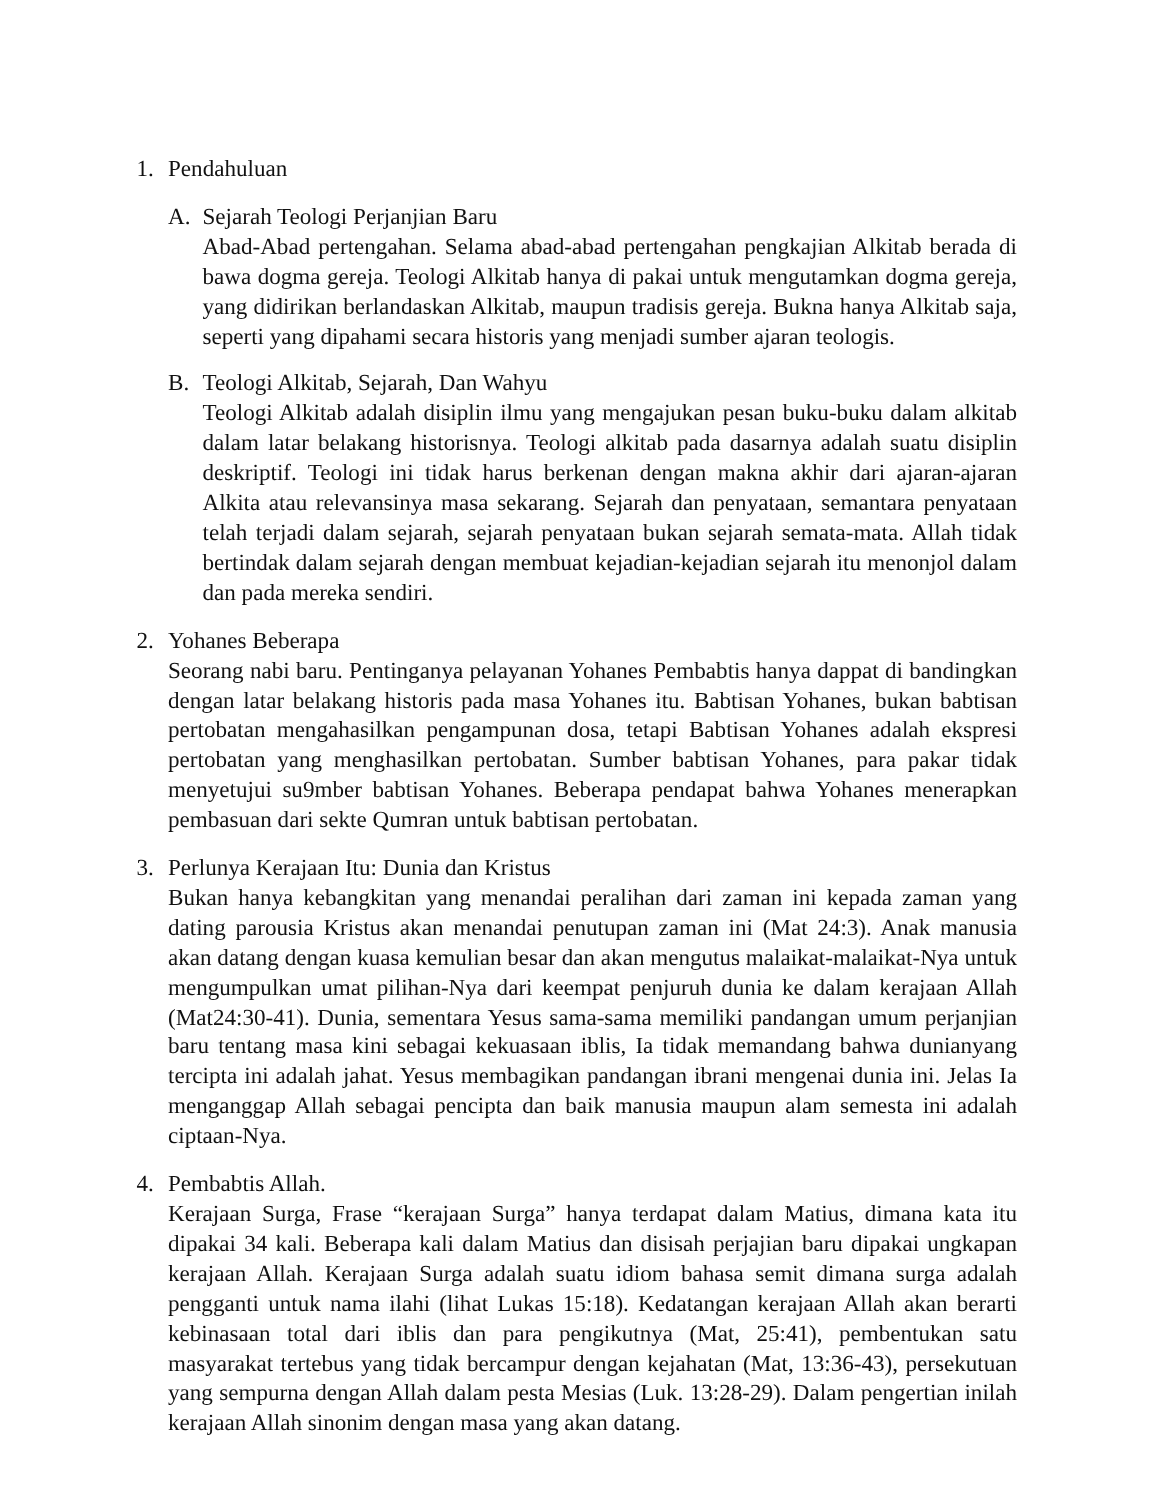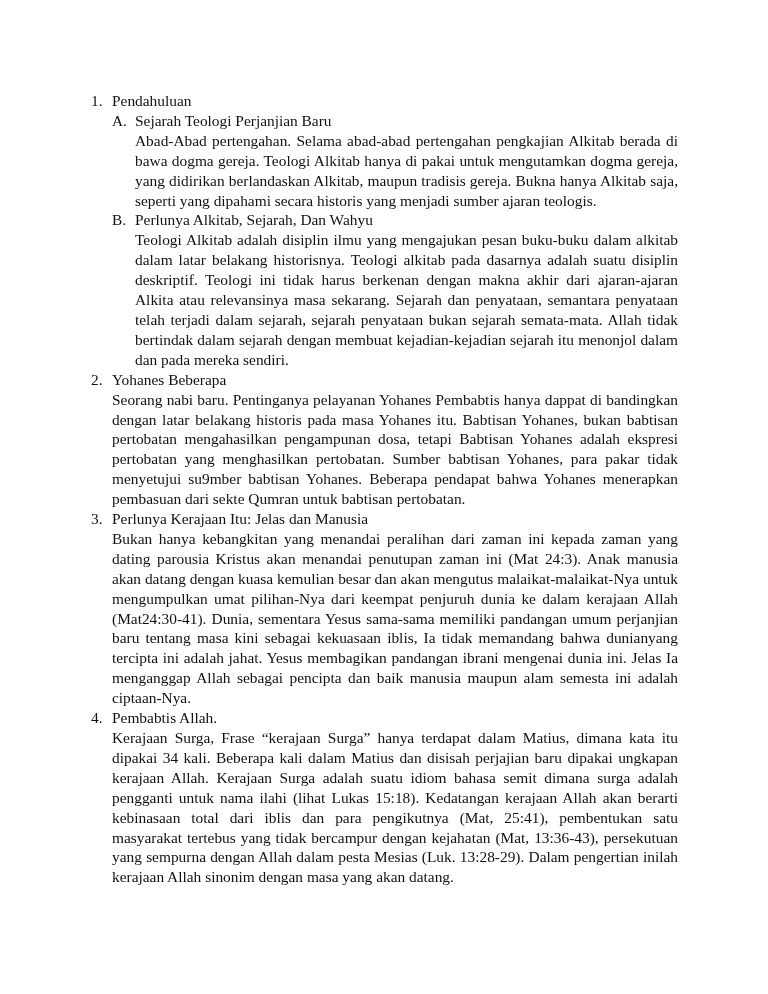--- a/index.html
+++ b/index.html
@@ -12,21 +12,21 @@
     font-family: "Liberation Serif", "DejaVu Serif", serif;
     font-size: 15.4px;
     line-height: 19.9px;
   }
   .content {
     position: absolute;
     left: 91px; top: 91px; width: 587px;
   }
   .item { position: relative; padding-left: 21px; }
   .num { position: absolute; left: 0; top: 0; }
-  .head { display: block; }
+  .head { display: block; margin-top: 12px; }
   .para { text-align: justify; display: block; font-family: Liberation Serif, serif; }
   .sub { position: relative; padding-left: 23px; }
   .sub .num { left: 0; }
 </style>
 </head>
 <body>
 
 <div class="page">
   <div class="content">
 
@@ -35,34 +35,34 @@
       <span class="head">Pendahuluan</span>
 
       <div class="sub">
         <span class="num">A.</span>
         <span class="head">Sejarah Teologi Perjanjian Baru</span>
         <span class="para">Abad-Abad pertengahan. Selama abad-abad pertengahan pengkajian Alkitab berada di bawa dogma gereja. Teologi Alkitab hanya di pakai untuk mengutamkan dogma gereja, yang didirikan berlandaskan Alkitab, maupun tradisis gereja. Bukna hanya Alkitab saja, seperti yang dipahami secara historis yang menjadi sumber ajaran teologis.</span>
       </div>
 
       <div class="sub">
         <span class="num">B.</span>
-        <span class="head">Perlunya Alkitab, Sejarah, Dan Wahyu</span>
+        <span class="head">Teologi Alkitab, Sejarah, Dan Wahyu</span>
         <span class="para">Teologi Alkitab adalah disiplin ilmu yang mengajukan pesan buku-buku dalam alkitab dalam latar belakang historisnya. Teologi alkitab pada dasarnya adalah suatu disiplin deskriptif. Teologi ini tidak harus berkenan dengan makna akhir dari ajaran-ajaran Alkita atau relevansinya masa sekarang. Sejarah dan penyataan, semantara penyataan telah terjadi dalam sejarah, sejarah penyataan bukan sejarah semata-mata. Allah tidak bertindak dalam sejarah dengan membuat kejadian-kejadian sejarah itu menonjol dalam dan pada mereka sendiri.</span>
       </div>
     </div>
 
     <div class="item">
       <span class="num">2.</span>
       <span class="head">Yohanes Beberapa</span>
       <span class="para">Seorang nabi baru. Pentinganya pelayanan Yohanes Pembabtis hanya dappat di bandingkan dengan latar belakang historis pada masa Yohanes itu. Babtisan Yohanes, bukan babtisan pertobatan mengahasilkan pengampunan dosa, tetapi Babtisan Yohanes adalah ekspresi pertobatan yang menghasilkan pertobatan. Sumber babtisan Yohanes, para pakar tidak menyetujui su9mber babtisan Yohanes. Beberapa pendapat bahwa Yohanes menerapkan pembasuan dari sekte Qumran untuk babtisan pertobatan.</span>
     </div>
 
     <div class="item">
       <span class="num">3.</span>
-      <span class="head">Perlunya Kerajaan Itu: Jelas dan Manusia</span>
+      <span class="head">Perlunya Kerajaan Itu: Dunia dan Kristus</span>
       <span class="para">Bukan hanya kebangkitan yang menandai peralihan dari zaman ini kepada zaman yang dating parousia Kristus akan menandai penutupan zaman ini (Mat 24:3). Anak manusia akan datang dengan kuasa kemulian besar dan akan mengutus malaikat-malaikat-Nya untuk mengumpulkan umat pilihan-Nya dari keempat penjuruh dunia ke dalam kerajaan Allah (Mat24:30-41). Dunia, sementara Yesus sama-sama memiliki pandangan umum perjanjian baru tentang masa kini sebagai kekuasaan iblis, Ia tidak memandang bahwa dunianyang tercipta ini adalah jahat. Yesus membagikan pandangan ibrani mengenai dunia ini. Jelas Ia menganggap Allah sebagai pencipta dan baik manusia maupun alam semesta ini adalah ciptaan-Nya.</span>
     </div>
 
     <div class="item">
       <span class="num">4.</span>
       <span class="head">Pembabtis Allah.</span>
       <span class="para">Kerajaan Surga, Frase “kerajaan Surga” hanya terdapat dalam Matius, dimana kata itu dipakai 34 kali. Beberapa kali dalam Matius dan disisah perjajian baru dipakai ungkapan kerajaan Allah. Kerajaan Surga adalah suatu idiom bahasa semit dimana surga adalah pengganti untuk nama ilahi (lihat Lukas 15:18). Kedatangan kerajaan Allah akan berarti kebinasaan total dari iblis dan para pengikutnya (Mat, 25:41), pembentukan satu masyarakat tertebus yang tidak bercampur dengan kejahatan (Mat, 13:36-43), persekutuan yang sempurna dengan Allah dalam pesta Mesias (Luk. 13:28-29). Dalam pengertian inilah kerajaan Allah sinonim dengan masa yang akan datang.</span>
     </div>
 
   </div>

